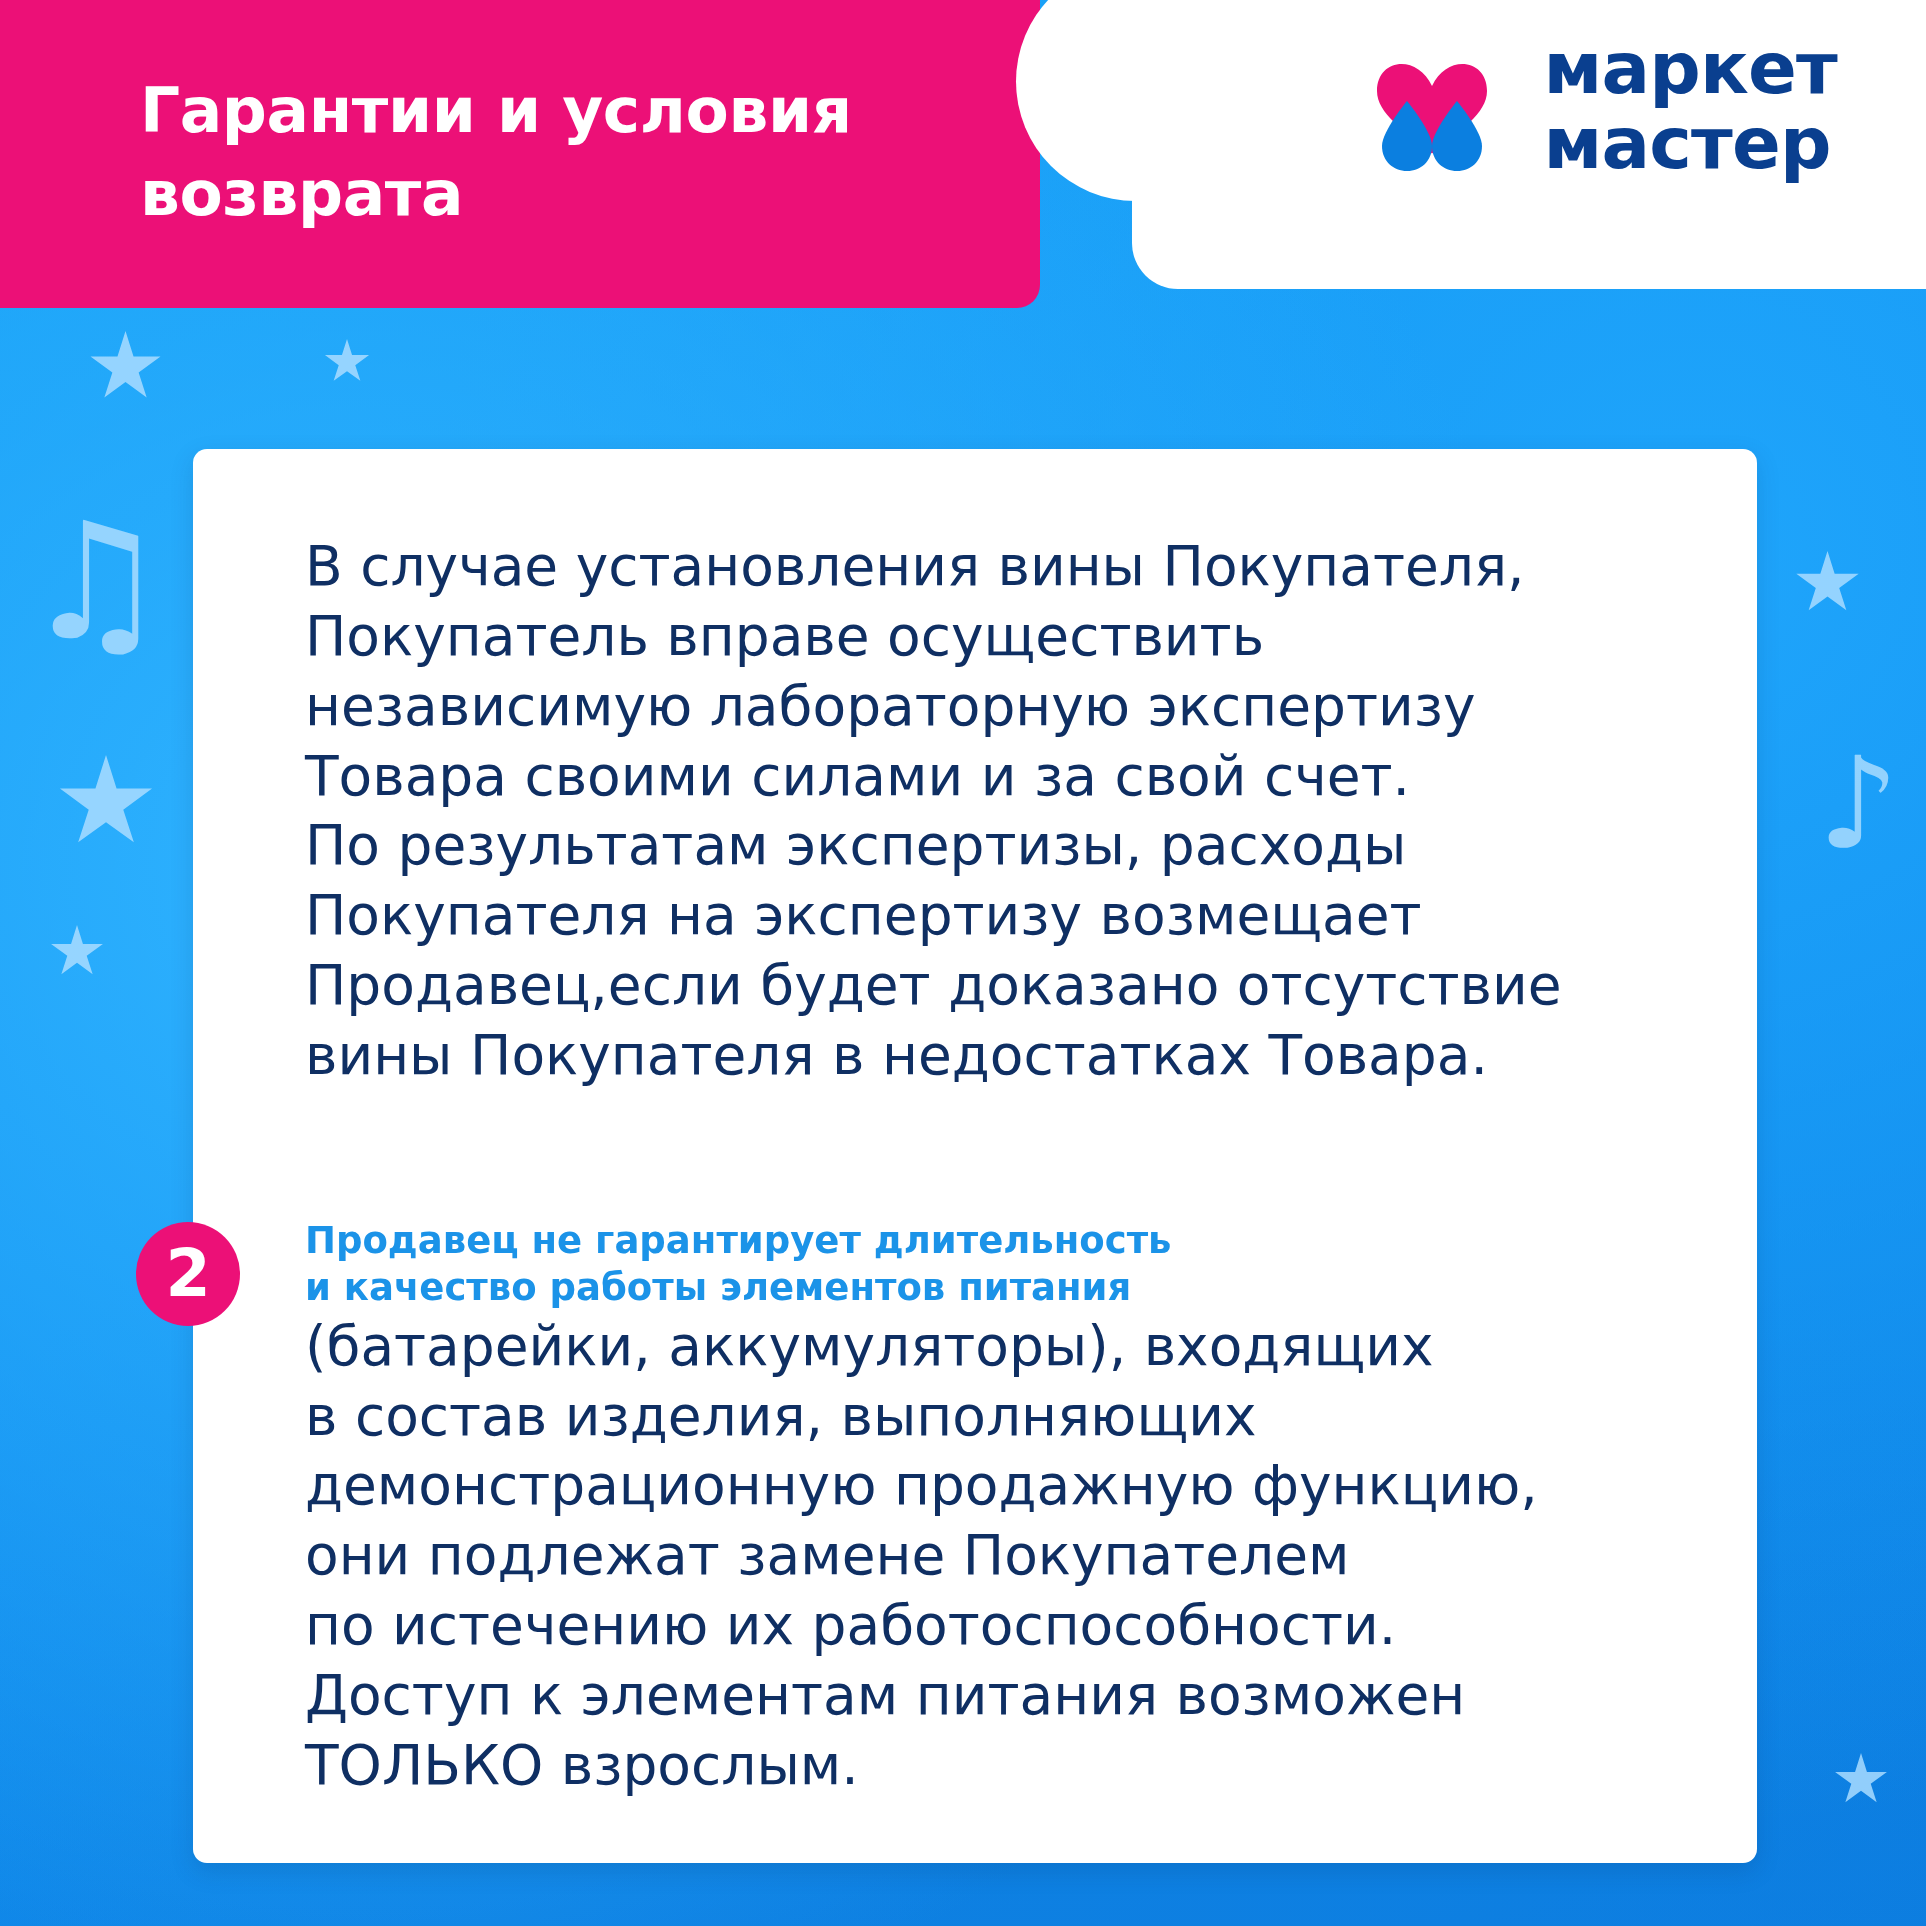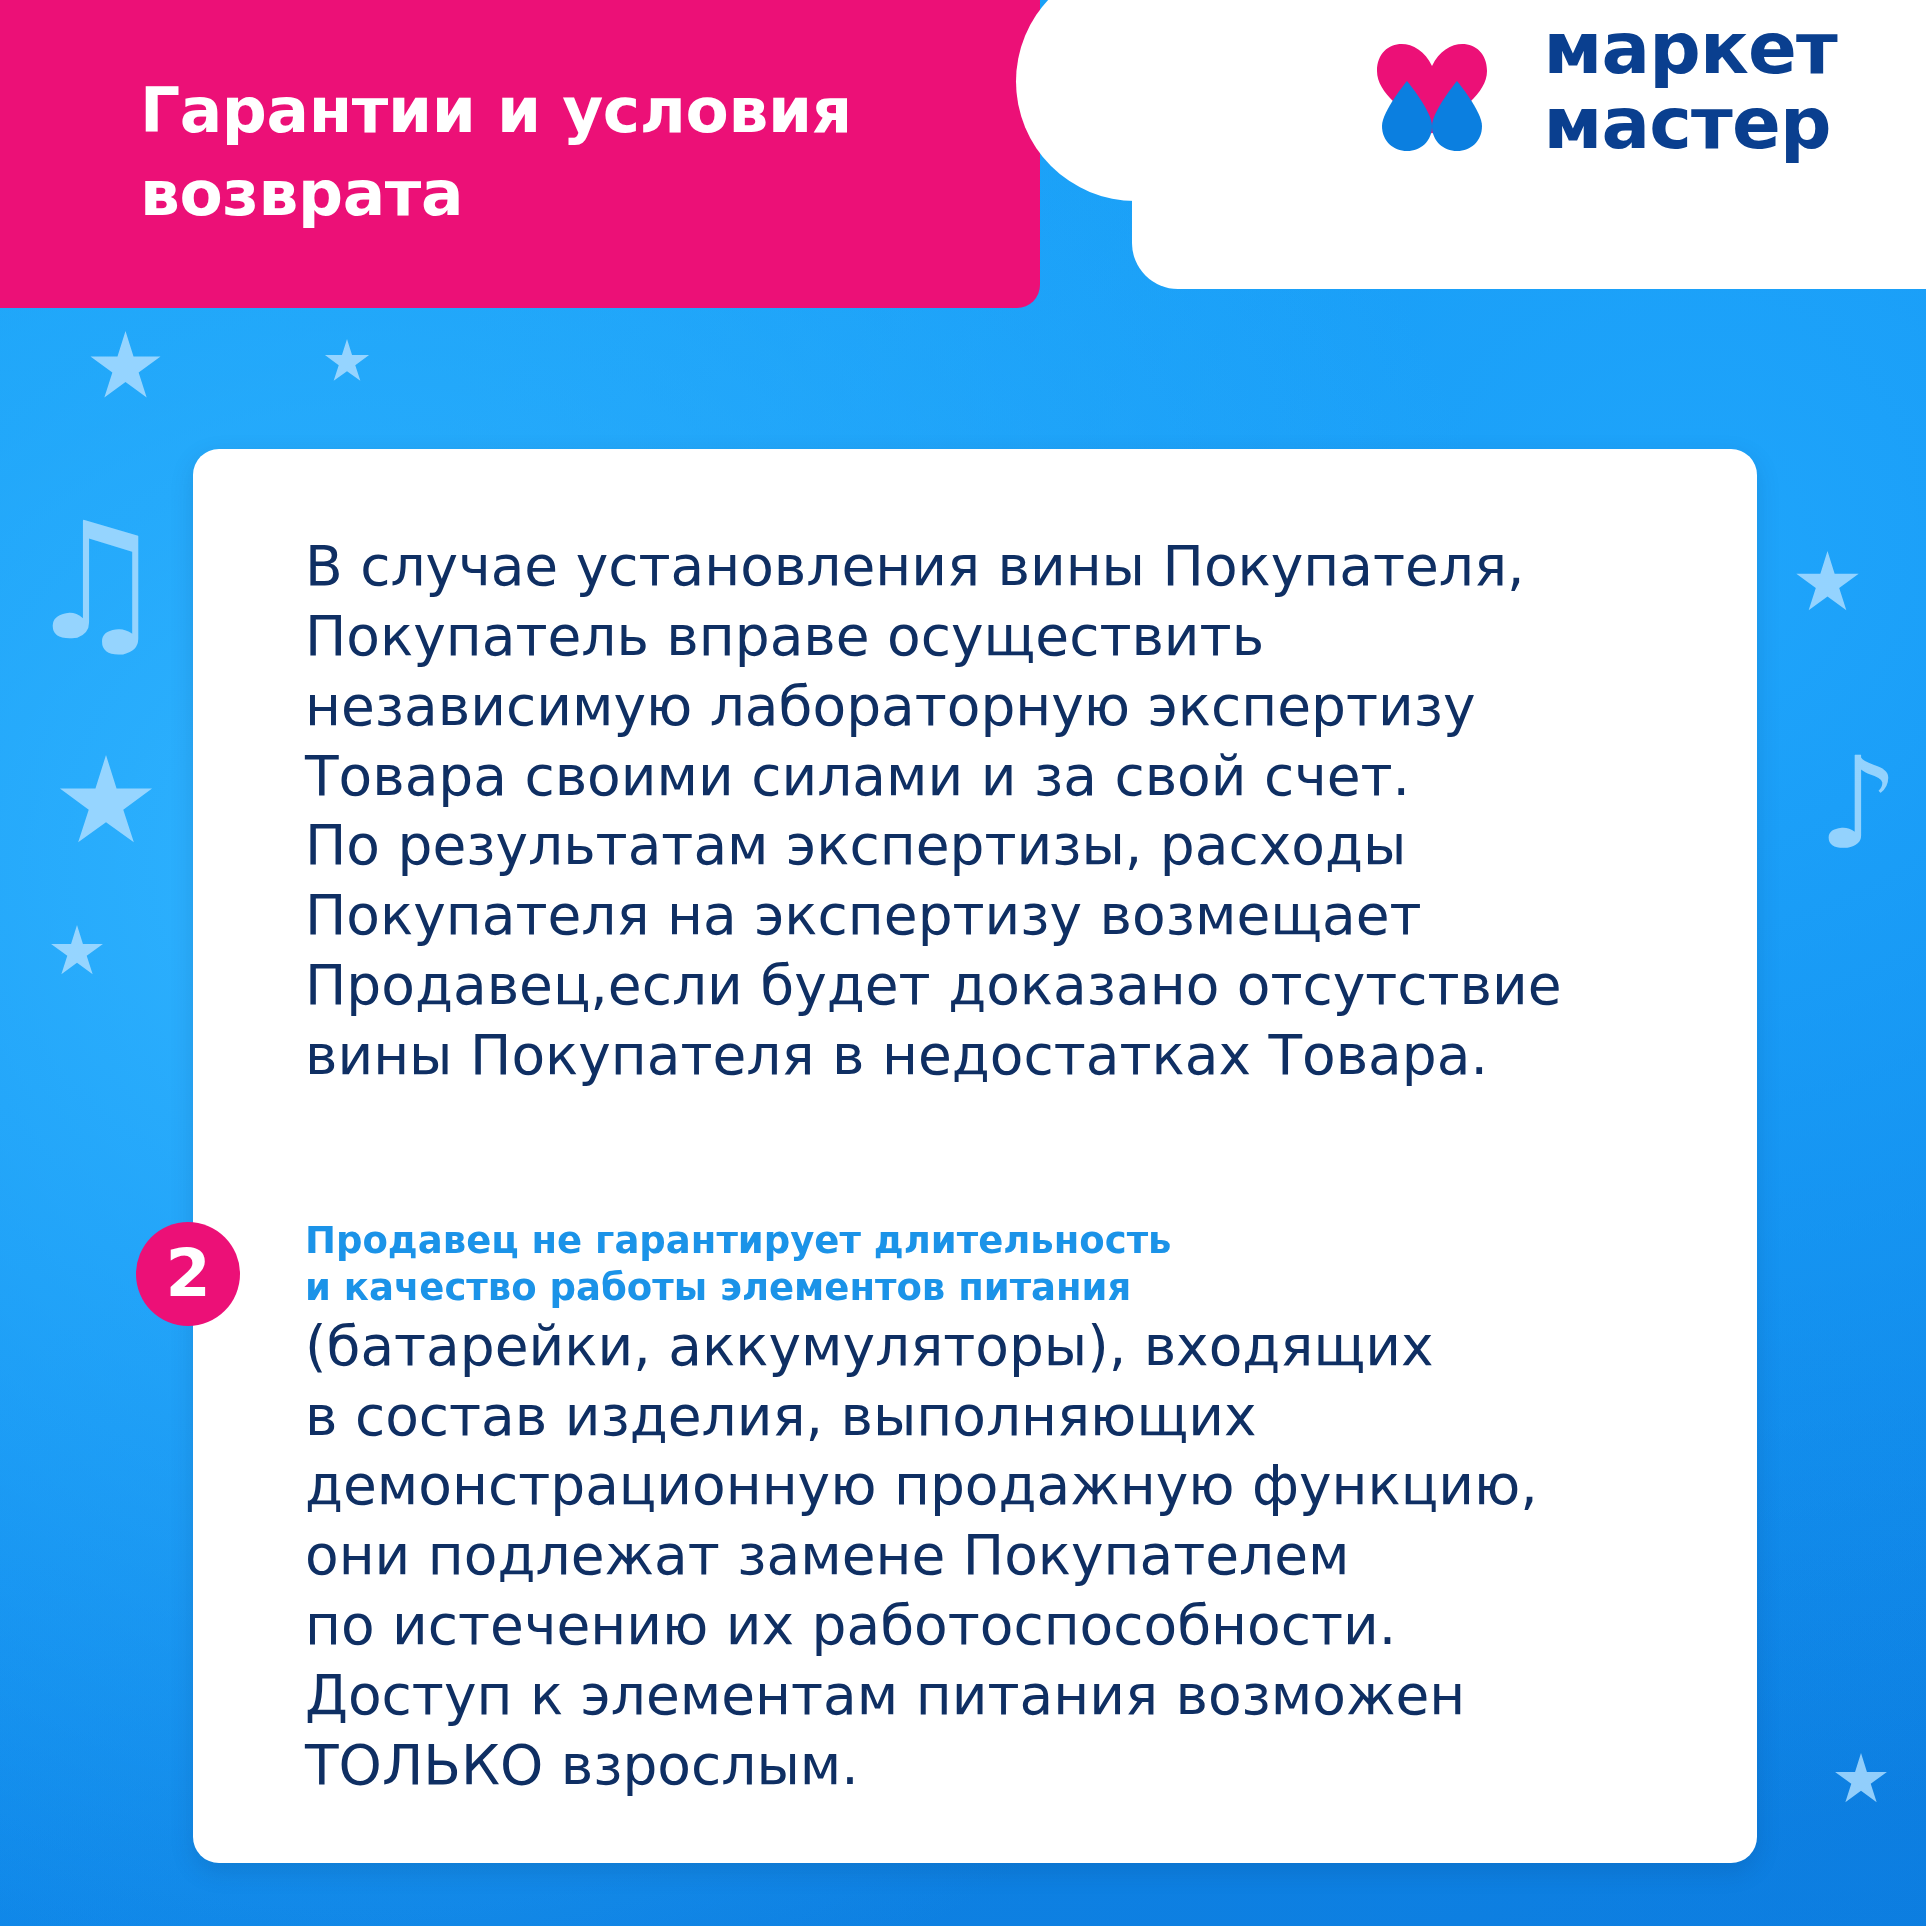--- a/index.html
+++ b/index.html
@@ -91,21 +91,21 @@
     position: absolute;
     left: 46px;
     top: 166px;
     width: 177px;
     height: 177px;
     background: #ffffff;
     border-radius: 50%;
   }
   .logo-wrap {
     position: absolute;
-    top: 11px;
+    top: 31px;
     right: 89px;
     display: flex;
     align-items: flex-start;
     gap: 36px;
     z-index: 5;
   }
   .logo-mark {
     width: 150px;
     height: 150px;
     position: relative;
@@ -119,21 +119,21 @@
   }
 
   
   .card {
     position: absolute;
     top: 449px;
     left: 193px;
     width: 1564px;
     height: 1414px;
     background: #ffffff;
-    border-radius: 26px;
+    border-radius: 14px;
     box-shadow: 0 8.5px 23px rgba(0,40,90,.15);
   }
   .card-inner {
     position: absolute;
     top: 83px;
     left: 112px;
     right: 81px;
   }
   .para {
     color: #0f2f63;

